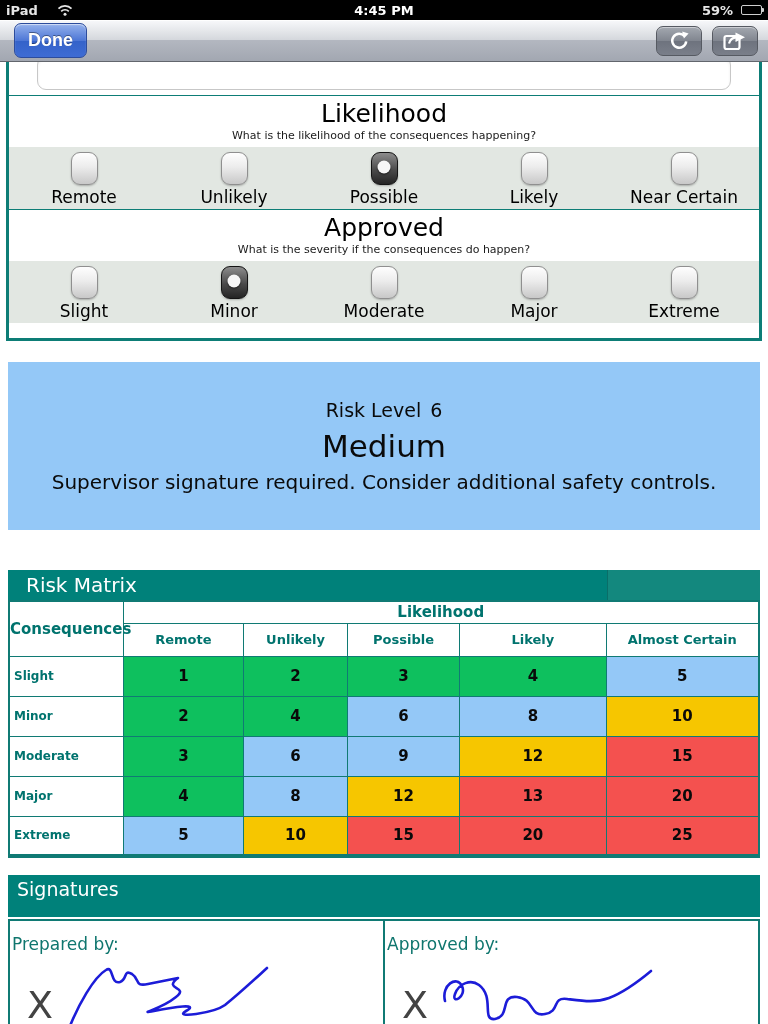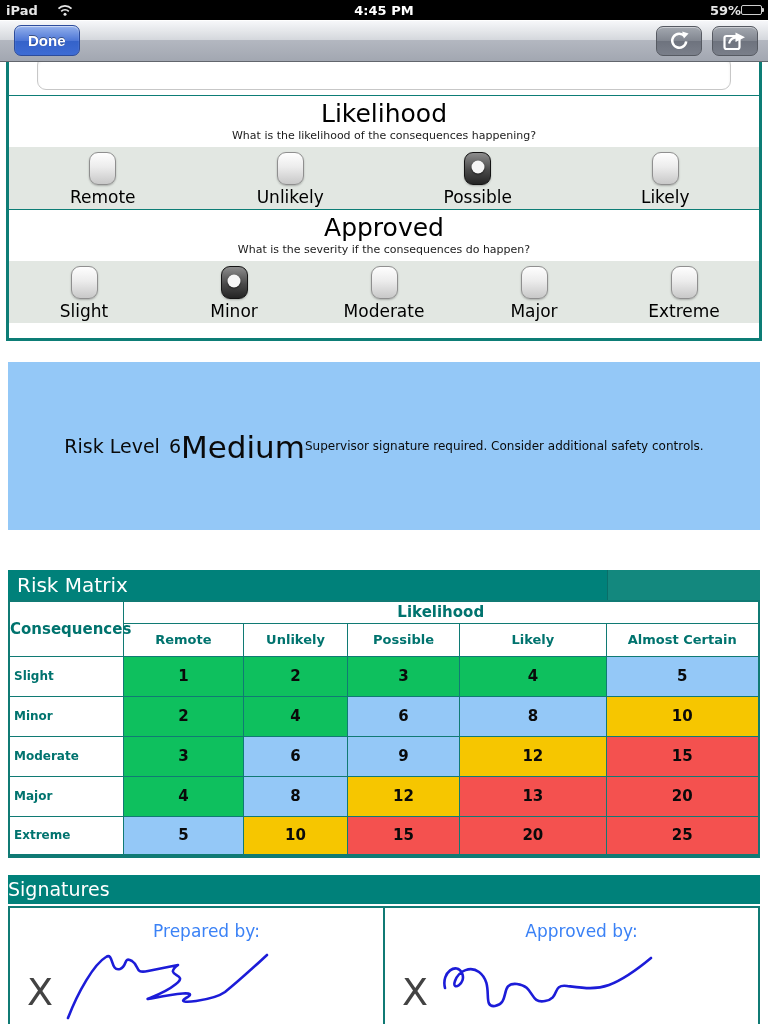--- a/index.html
+++ b/index.html
@@ -4,34 +4,34 @@
 <style>
   * { margin:0; padding:0; box-sizing:border-box; }
   html,body { width:768px; height:1024px; overflow:hidden; background:#fff;
     font-family:"DejaVu Sans","Liberation Sans",sans-serif; }
 
   
   .status-bar { height:20px; background:#000; color:#e6e6e6; display:flex;
     align-items:center; padding:0 6px; position:relative; font-size:13px; font-weight:bold; }
   .sb-left { display:flex; align-items:center; gap:19px; }
   .sb-time { position:absolute; left:0; right:0; text-align:center; color:#fff; }
-  .sb-right { margin-left:auto; display:flex; align-items:center; gap:0; color:#e6e6e6; }
+  .sb-right { margin-left:auto; display:flex; align-items:center; gap:8px; color:#e6e6e6; }
   .battery { width:21px; height:10px; border:1px solid #cfcfcf; border-radius:2px;
     position:relative; padding:1px; }
   .battery::after { content:''; position:absolute; right:-3px; top:2px; width:2px;
     height:4px; background:#cfcfcf; border-radius:0 1px 1px 0; }
   .battery-fill { height:100%; background:#d9d9d9; }
 
   
   .nav-bar { height:42px; position:relative; display:flex; align-items:center;
     background:linear-gradient(#f8f9fb 0%, #d4d7dc 49%, #b3b7c0 50%, #a2a7b1 100%);
     border-bottom:1px solid #62666d; box-shadow:inset 0 1px 0 rgba(255,255,255,.8); }
   .nav-title { position:absolute; left:0; right:0; text-align:center; font-size:21px;
     font-weight:bold; color:#72777e; text-shadow:0 1px 0 rgba(255,255,255,.85); }
-  .done-btn { margin-left:14px; z-index:2; padding:6px 13px; font-size:15px; font-weight:bold;
+  .done-btn { margin-left:14px; z-index:2; padding:6px 13px; font-size:18px; font-weight:bold;
     color:#fff; text-shadow:0 -1px 0 rgba(0,0,0,.4); border:1px solid #2c4c9c; border-radius:7px;
     background:linear-gradient(#94b1ec 0%, #4e77d6 50%, #3462c9 51%, #3e6cd4 100%);
     box-shadow:inset 0 1px 1px rgba(255,255,255,.6); cursor:pointer; }
   .nav-right { margin-left:auto; z-index:2; display:flex; gap:10px; margin-right:10px; }
   .nav-icon-btn { width:46px; height:30px; border-radius:7px; border:1px solid #565a62;
     background:linear-gradient(#a3a8b0 0%, #80858f 50%, #6e737e 51%, #7a7f8a 100%);
     box-shadow:inset 0 1px 0 rgba(255,255,255,.45); display:flex; align-items:center;
     justify-content:center; cursor:pointer; }
 
   
@@ -48,50 +48,50 @@
     background:linear-gradient(#fefefe 0%, #ececec 45%, #c8c8c8 100%);
     box-shadow:0 1px 2px rgba(0,0,0,.25); position:relative; }
   .radio.selected { border-color:#141414;
     background:linear-gradient(#8d8d8d 0%, #4a4a4a 55%, #242424 100%); }
   .radio.selected::after { content:''; position:absolute; left:50%; top:46%; width:13px;
     height:13px; border-radius:50%; background:#f6f6f6; transform:translate(-50%,-50%);
     box-shadow:0 1px 2px rgba(0,0,0,.6); }
   .option-label { font-size:17px; margin-top:2px; color:#000; }
 
   
-  .risk-banner { margin:21px 8px 0; height:168px; display:flex; flex-direction:row;
+  .risk-banner { margin:21px 8px 0; height:168px; display:flex; flex-direction:column;
     align-items:center; justify-content:center; text-align:center; background:#94c8f7; }
   .risk-level-line { font-size:19px; color:#0a0a0a; display:flex; gap:9px; }
   .risk-category { font-size:31px; color:#0a0a0a; margin:7px 0 6px; }
-  .risk-desc { font-size:12px; color:#0a0a0a; }
+  .risk-desc { font-size:20px; color:#0a0a0a; }
 
   
   .risk-matrix { margin:40px 8px 0; }
   .matrix-header { height:30px; background:#00817a; position:relative; }
-  .matrix-header-title { color:#fff; font-size:20px; line-height:30px; padding-left:9px; }
+  .matrix-header-title { color:#fff; font-size:20px; line-height:30px; padding-left:18px; }
   .matrix-header-spacer { position:absolute; right:0; top:0; bottom:0; width:20.4%;
     background:#13887e; border-left:1px solid #0a6e68; }
   table.matrix { width:100%; border-collapse:collapse; border:2px solid #107a74;
     border-bottom-width:4px; table-layout:fixed; }
   table.matrix th, table.matrix td { border:1px solid #107a74; }
   .th-corner { font-size:15px; font-weight:bold; color:#00736e; text-align:center; }
   .th-group { height:22px; font-size:15px; font-weight:bold; color:#00736e; text-align:center; }
   .th-col { height:33px; font-size:13px; font-weight:bold; color:#00736e; text-align:center; }
   .th-row { font-size:12px; font-weight:bold; color:#00736e; text-align:left;
     padding-left:4px; background:#fff; }
   td.matrix-cell { height:40px; text-align:center; font-size:15px; font-weight:bold; color:#0a0a0a; }
 
   
   .signatures { margin:17px 8px 0; }
-  .sig-header { height:29px; background:#00817a; color:#fff; font-size:19px;
-    line-height:29px; margin-bottom:2px; }
+  .sig-header { height:42px; background:#00817a; color:#fff; font-size:19px;
+    line-height:29px; padding-left:9px; margin-bottom:2px; }
   .sig-body { display:flex; border:2px solid #107a74; background:#fff; height:170px; }
   .sig-cell { flex:1; position:relative; }
   .sig-cell + .sig-cell { border-left:2px solid #107a74; }
-  .sig-label { margin:13px 0 0 20px; font-size:17px; color:#3b82f6;text-align:center; }
+  .sig-label { margin:13px 0 0 2px; font-size:17px; color:#0f766e; }
   .x-mark { position:absolute; left:17px; top:62px; font-size:38px; color:#434343; }
   .sig-scribble { position:absolute; left:52px; top:32px; }
 </style>
 </head>
 <body>
 
 <div class="status-bar">
   <div class="sb-left">
     <span>iPad</span>
     <svg width="16" height="12" viewBox="0 0 16 12">
@@ -144,20 +144,24 @@
           <div class="radio"></div>
           <div class="option-label">Unlikely</div>
         </div>
         <div class="option">
           <div class="radio selected"></div>
           <div class="option-label">Possible</div>
         </div>
         <div class="option">
           <div class="radio"></div>
           <div class="option-label">Likely</div>
+        </div>
+        <div class="option">
+          <div class="radio"></div>
+          <div class="option-label">Near Certain</div>
         </div>
       </div>
   </div>
 
   <hr class="teal-sep">
 
   <div>
     <div class="group-title">Approved</div>
     <div class="group-sub">What is the severity if the consequences do happen?</div>
     <div class="options-row">

